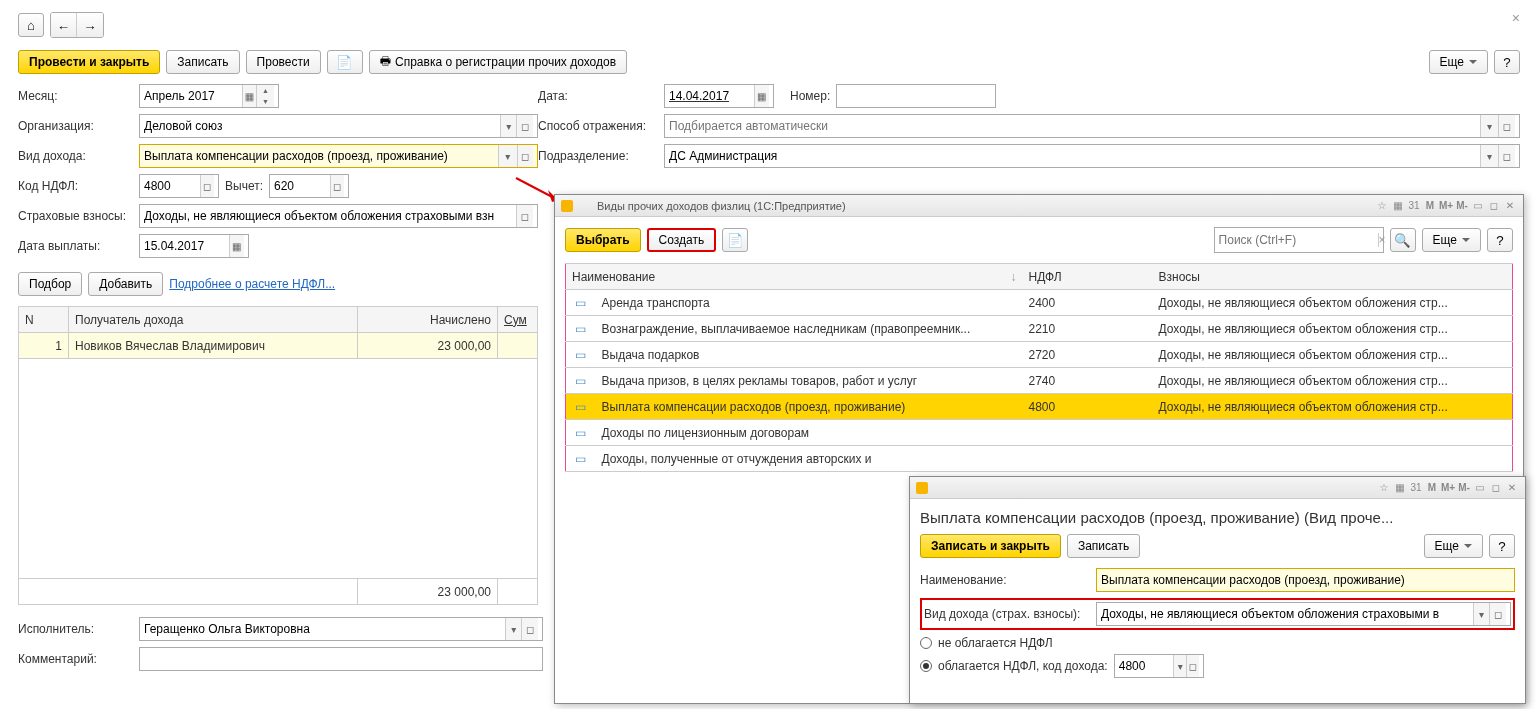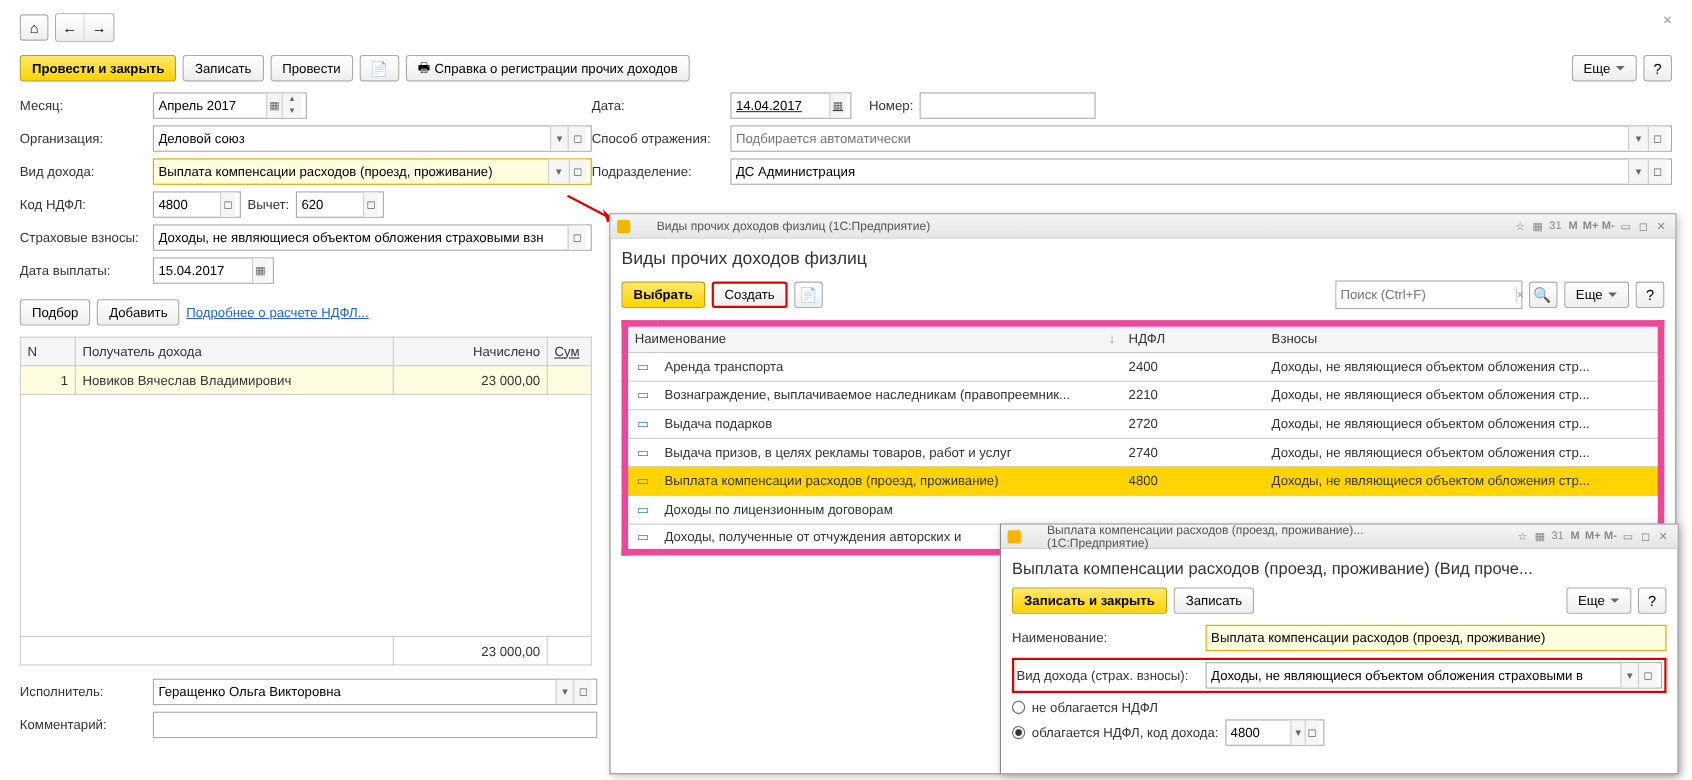--- a/index.html
+++ b/index.html
@@ -26,21 +26,21 @@
 
 .dialog { position: absolute; border: 1px solid #888; background: #fff; box-shadow: 2px 2px 8px rgba(0,0,0,.25); }
 .dialog .titlebar { height: 22px; background: linear-gradient(#f5f5f5,#e5e5e5); border-bottom: 1px solid #ccc; display: flex; align-items: center; padding: 0 6px; gap: 24px; font-size: 11px; color: #555; }
 .dialog .titlebar .spacer { flex: 1; }
 .dialog .titlebar .ti { width: 14px; height: 14px; display: inline-flex; align-items: center; justify-content: center; font-size: 10px; color: #888; }
 .dialog .body { padding: 10px; }
 .search-box { display: flex; align-items: center; border: 1px solid #aaa; height: 26px; width: 170px; }
 .search-box input { border: none; outline: none; flex: 1; padding: 0 4px; font-size: 12px; color: #999; }
 .search-box .x { width: 20px; text-align: center; color: #999; cursor: pointer; border-left: 1px solid #ccc; }
 
-.list-table { width: 100%; border: 6px solid #ec4899; }
+.list-table { width: 100%; border: 1px solid #ec4899; }
 .list-table th, .list-table td { border-left: none; border-right: none; }
 .list-table tr.sel td { background: #ffd400; }
 .list-table td.icon-cell { width: 30px; text-align: center; color: #3b82c4; }
 
 .radio { display: flex; align-items: center; gap: 6px; margin: 4px 0; }
 .radio .r { width: 12px; height: 12px; border: 1px solid #666; border-radius: 50%; display: inline-flex; align-items: center; justify-content: center; }
 .radio .r.on::after { content: ""; width: 6px; height: 6px; background: #333; border-radius: 50%; }
 
 .title-icons { display: flex; gap: 2px; }
 .title-icons span { width: 16px; height: 14px; display: inline-flex; align-items: center; justify-content: center; font-size: 10px; color: #999; }
@@ -232,21 +232,20 @@
       <span class="ti cal">31</span>
       <span class="ti m">M</span>
       <span class="ti m">M+</span>
       <span class="ti m">M-</span>
       <span class="ti">▭</span>
       <span class="ti">◻</span>
       <span class="ti">✕</span>
     </div>
   </div>
   <div class="body">
-    <h3 style="font-size:16px;font-weight:normal;margin-bottom:10px;">Виды прочих доходов физлиц</h3>
     <div class="toolbar">
       <button class="btn primary">Выбрать</button>
       <button class="btn hilite-red" style="border-width:2px;">Создать</button>
       <button class="icon-btn">📄</button>
       <div style="flex:1;"></div>
       <div class="search-box">
         <input placeholder="Поиск (Ctrl+F)" style="">
         <span class="x">×</span>
       </div>
       <button class="icon-btn drop">🔍</button>
@@ -305,21 +304,20 @@
             <td></td>
           </tr>
         </tbody>
     </table>
   </div>
 </div>
 
 <div class="dialog" style="left:909px;top:476px;width:617px;height:228px;">
   <div class="titlebar">
     <span style="width:12px;height:12px;background:#f7b500;border-radius:2px;"></span>
-    <span>Выплата компенсации расходов (проезд, проживание)...  (1С:Предприятие)</span>
     <span class="spacer"></span>
     <div class="title-icons">
       <span class="ti">☆</span>
       <span class="ti cal">▦</span>
       <span class="ti cal">31</span>
       <span class="ti m">M</span>
       <span class="ti m">M+</span>
       <span class="ti m">M-</span>
       <span class="ti">▭</span>
       <span class="ti">◻</span>

